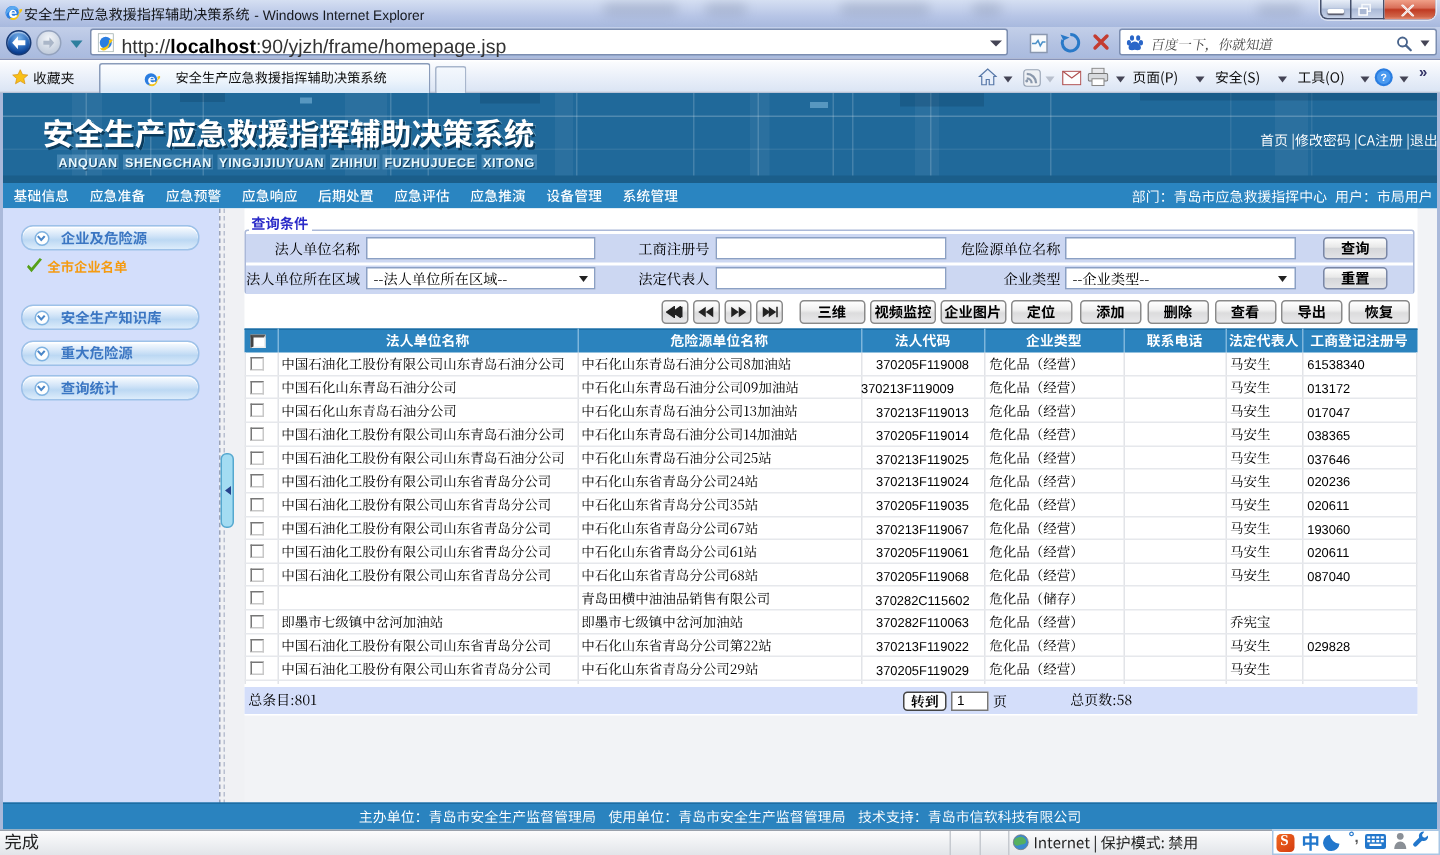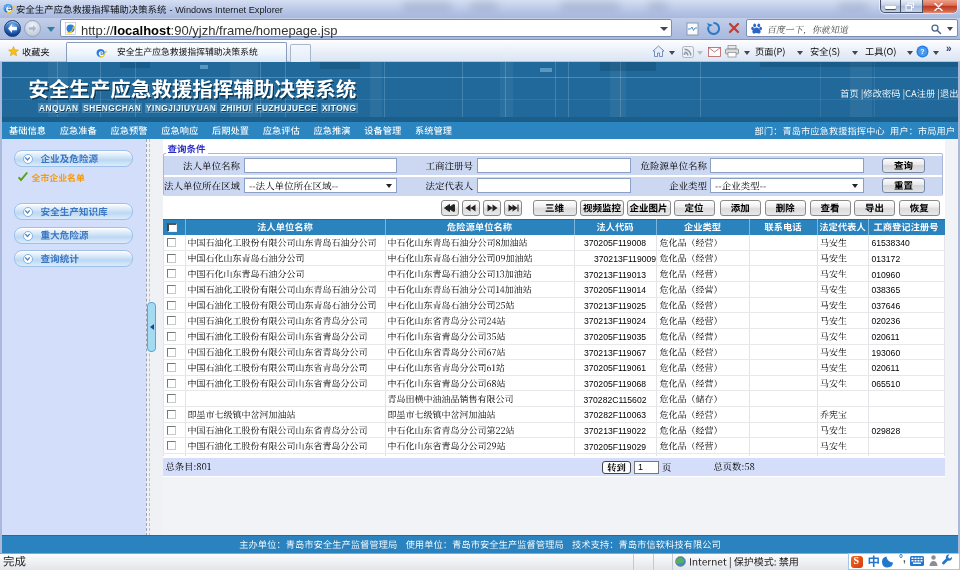--- a/index.html
+++ b/index.html
@@ -340,26 +340,26 @@
 <svg class="abs" style="left:941px;top:554px" width="13" height="13" viewBox="0 0 26 26">
     <path d="M22 6a6 6 0 0 1-8 7L7 20a2.5 2.5 0 0 1-4-4l7-7a6 6 0 0 1 7-8l-3 4 1 3 3 1z" fill="#2277cc"></path>
   </svg>
 <div class="t" style="left:167px;top:4.5px;font-size:9.2px;color:#15181d"> - Windows Internet Explorer</div>
 <div class="t" style="left:81px;top:23px;font-size:13px;color:#333">http://<b style="color:#000">localhost</b>:90/yjzh/frame/homepage.jsp</div>
 <div class="t" style="left:38px;top:102.5px;font-size:8.4px;font-weight:bold;letter-spacing:0.45px;color:#eafaff;text-shadow:0.7px 1px 0 #0d3c5e"><span style="background:rgba(160,210,240,.28);padding:0 1px">ANQUAN</span> <span style="background:rgba(160,210,240,.28);padding:0 1px">SHENGCHAN</span> <span style="background:rgba(160,210,240,.28);padding:0 1px">YINGJIJIUYUAN</span> <span style="background:rgba(160,210,240,.28);padding:0 1px">ZHIHUI</span> <span style="background:rgba(160,210,240,.28);padding:0 1px">FUZHUJUECE</span> <span style="background:rgba(160,210,240,.28);padding:0 1px">XITONG</span></div>
 <div class="t" style="left:574px;top:238.2px;width:82px;text-align:center;font-size:8.6px;color:#000">370205F119008</div>
 <div class="t" style="left:871.5px;top:238.2px;font-size:8.6px;color:#000">61538340</div>
 <div class="cbox" style="left:167px;top:238.0px"></div>
 <div class="rline" style="top:249.6px"></div>
-<div class="t" style="left:574px;top:253.8px;width:82px;text-align:right;font-size:8.6px;color:#000">370213F119009</div>
+<div class="t" style="left:574px;top:253.8px;width:82px;text-align:left;font-size:8.6px;color:#000">370213F119009</div>
 <div class="t" style="left:871.5px;top:253.8px;font-size:8.6px;color:#000">013172</div>
 <div class="cbox" style="left:167px;top:253.6px"></div>
 <div class="rline" style="top:265.3px"></div>
 <div class="t" style="left:574px;top:269.5px;width:82px;text-align:center;font-size:8.6px;color:#000">370213F119013</div>
-<div class="t" style="left:871.5px;top:269.5px;font-size:8.6px;color:#000">010960</div>
+<div class="t" style="left:871.5px;top:269.5px;font-size:8.6px;color:#000">017047</div>
 <div class="cbox" style="left:167px;top:269.3px"></div>
 <div class="rline" style="top:280.9px"></div>
 <div class="t" style="left:574px;top:285.1px;width:82px;text-align:center;font-size:8.6px;color:#000">370205F119014</div>
 <div class="t" style="left:871.5px;top:285.1px;font-size:8.6px;color:#000">038365</div>
 <div class="cbox" style="left:167px;top:284.9px"></div>
 <div class="rline" style="top:296.6px"></div>
 <div class="t" style="left:574px;top:300.8px;width:82px;text-align:center;font-size:8.6px;color:#000">370213F119025</div>
 <div class="t" style="left:871.5px;top:300.8px;font-size:8.6px;color:#000">037646</div>
 <div class="cbox" style="left:167px;top:300.6px"></div>
 <div class="rline" style="top:312.2px"></div>
@@ -373,21 +373,21 @@
 <div class="rline" style="top:343.5px"></div>
 <div class="t" style="left:574px;top:347.7px;width:82px;text-align:center;font-size:8.6px;color:#000">370213F119067</div>
 <div class="t" style="left:871.5px;top:347.7px;font-size:8.6px;color:#000">193060</div>
 <div class="cbox" style="left:167px;top:347.5px"></div>
 <div class="rline" style="top:359.1px"></div>
 <div class="t" style="left:574px;top:363.3px;width:82px;text-align:center;font-size:8.6px;color:#000">370205F119061</div>
 <div class="t" style="left:871.5px;top:363.3px;font-size:8.6px;color:#000">020611</div>
 <div class="cbox" style="left:167px;top:363.1px"></div>
 <div class="rline" style="top:374.8px"></div>
 <div class="t" style="left:574px;top:379.0px;width:82px;text-align:center;font-size:8.6px;color:#000">370205F119068</div>
-<div class="t" style="left:871.5px;top:379.0px;font-size:8.6px;color:#000">065510</div>
+<div class="t" style="left:871.5px;top:379.0px;font-size:8.6px;color:#000">087040</div>
 <div class="cbox" style="left:167px;top:378.8px"></div>
 <div class="rline" style="top:390.4px"></div>
 <div class="t" style="left:574px;top:394.6px;width:82px;text-align:center;font-size:8.6px;color:#000">370282C115602</div>
 <div class="cbox" style="left:167px;top:394.4px"></div>
 <div class="rline" style="top:406.0px"></div>
 <div class="t" style="left:574px;top:410.2px;width:82px;text-align:center;font-size:8.6px;color:#000">370282F110063</div>
 <div class="cbox" style="left:167px;top:410.0px"></div>
 <div class="rline" style="top:421.7px"></div>
 <div class="t" style="left:574px;top:425.9px;width:82px;text-align:center;font-size:8.6px;color:#000">370213F119022</div>
 <div class="t" style="left:871.5px;top:425.9px;font-size:8.6px;color:#000">029828</div>

